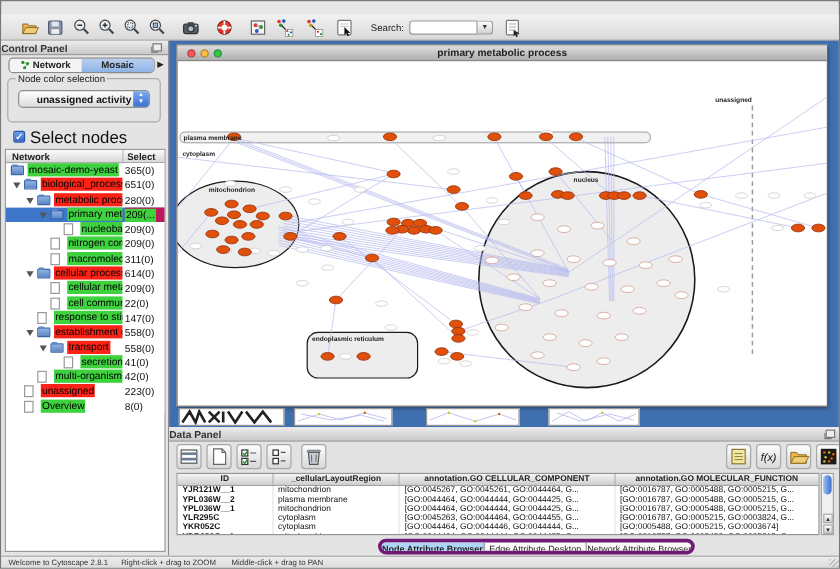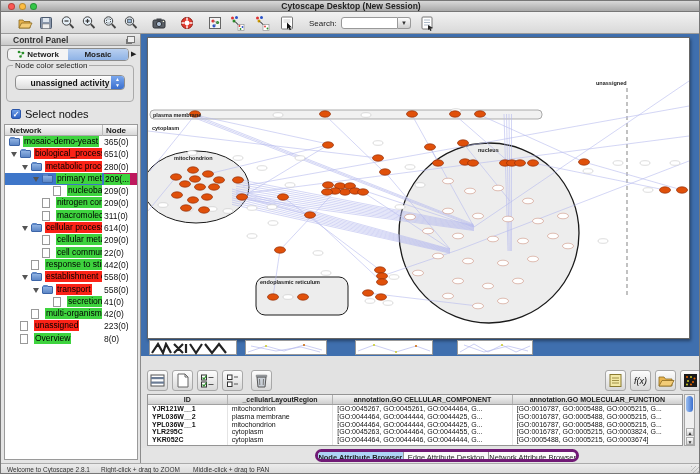--- a/index.html
+++ b/index.html
@@ -12,33 +12,33 @@
   .light{width:7px;height:7px;border-radius:50%;top:2px;border:1px solid rgba(0,0,0,.25);}
   
   #toolbar{left:0;top:11px;width:700px;height:22px;background:linear-gradient(#f2f2f2,#d9d9d9);border-bottom:1px solid #9a9a9a;}
   .tbtn{top:3px;width:16px;height:16px;}
   .tbtn svg{width:16px;height:16px;}
   #search-label{font-size:8px;color:#222;top:7px;}
   #search-input{top:5px;width:57px;height:12px;border:1px solid #999;border-radius:3px 0 0 3px;background:#fff;font-size:8px;padding:0 2px;}
   #search-drop{top:5px;width:13px;height:12px;border:1px solid #999;border-left:none;border-radius:0 3px 3px 0;background:linear-gradient(#fdfdfd,#cfcfcf);font-size:6px;text-align:center;line-height:11px;color:#333;}
   
   #cpanel{left:0;top:33px;width:140px;height:429px;background:#e4e4e4;border-right:1px solid #8c8c8c;}
-  .panel-head{height:12px;background:linear-gradient(#ececec,#c9c9c9);border-bottom:1px solid #9a9a9a;font-size:8.5px;font-weight:bold;color:#333;line-height:12px;padding-left:12px;}
+  .panel-head{height:12px;background:linear-gradient(#ececec,#c9c9c9);border-bottom:1px solid #9a9a9a;font-size:8.5px;font-weight:bold;color:#333;line-height:12px;padding-left:0;}
   .float-ico{width:8px;height:7px;border:1px solid #777;background:#eee;box-shadow:-2px 2px 0 -1px #777;}
   #cp-tabs{left:6px;top:14px;width:122px;height:13px;border:1px solid #8b8b8b;border-radius:4px;background:#f4f4f4;display:flex;overflow:hidden;}
   .cp-tab{flex:1;font-size:8px;font-weight:bold;color:#222;text-align:center;line-height:12px;}
   .cp-tab.active{background:linear-gradient(#b9d0f0,#8fb3e6);}
   #cp-tab-arrow{left:130px;top:16px;font-size:7px;color:#222;}
   #groupbox{left:5px;top:31px;width:128px;height:37px;border:1px solid #aaa;border-radius:4px;}
   #groupbox .legend{position:absolute;top:-5px;left:6px;background:#e4e4e4;font-size:8px;color:#222;padding:0 2px;}
   #combo{left:8px;top:9px;width:110px;height:15px;border:1px solid #8e8e8e;border-radius:4px;background:linear-gradient(#fff,#dcdcdc);font-size:8.5px;font-weight:bold;color:#111;line-height:14px;text-align:center;}
   #combo .stepper{position:absolute;right:0;top:0;width:13px;height:13px;border-radius:0 3px 3px 0;background:linear-gradient(#7aa8ef,#3b6fce);color:#fff;font-size:5px;line-height:6px;text-align:center;}
   #selrow{left:10px;top:74px;height:11px;display:flex;align-items:center;gap:4px;}
   #selcheck{width:10px;height:10px;border-radius:2px;background:linear-gradient(#6f9fe8,#2f62c4);border:1px solid #2a55a8;color:#fff;font-size:8px;line-height:10px;text-align:center;font-weight:bold;}
-  #selrow span{font-size:11px;color:#111;}
+  #selrow span{font-size:14px;color:#111;}
   #treepanel{left:3px;top:90px;width:134px;height:336px;background:#fff;border:1px solid #9a9a9a;overflow:hidden;}
   #treehead{height:11px;background:linear-gradient(#fbfbfb,#d8d8d8);border-bottom:1px solid #aaa;font-size:8px;font-weight:bold;color:#222;}
   #treehead .c1{position:absolute;left:5px;top:0;line-height:11px;}
   #treehead .c2{position:absolute;left:97px;top:0;line-height:11px;border-left:1px solid #bbb;padding-left:3px;}
   .trow{position:relative;height:12.3px;font-size:8.5px;white-space:nowrap;}
   .trow.sel{background:#3e76c9;}
   .chip{display:inline-block;padding:0 1px;color:#000;line-height:11px;}
   .chip.green{background:#3ed33e;}
   .chip.red{background:#fb2317;}
   .tnodes{position:absolute;left:99px;top:0;line-height:12px;font-size:8.5px;color:#111;background:#fff;width:35px;}
@@ -85,26 +85,20 @@
   .seg-tab.active{background:#aed4f6;font-weight:bold;}
   
   #statusbar{left:0;top:462px;width:700px;height:12px;background:linear-gradient(#ececec,#d8d8d8);border-top:1px solid #aaa;font-size:6.5px;color:#333;}
   #grip{right:1px;top:2px;width:9px;height:9px;background:repeating-linear-gradient(135deg,#bbb 0 1px,transparent 1px 3px);}
 </style>
 </head>
 <body>
 
 <div id="app">
 
-  <div id="titlebar" class="abs">
-    <div class="light abs" style="left:7px;background:#fc5753"></div>
-    <div class="light abs" style="left:18px;background:#fdbc40"></div>
-    <div class="light abs" style="left:29px;background:#33c748"></div>
-    <div class="title">Cytoscape Desktop (New Session)</div>
-  </div>
 
   <div id="toolbar" class="abs">
     <div class="tbtn abs" style="left:16px"><svg viewBox="0 0 16 16">
           <path d="M2 13 L2 5 L6 5 L7 6.5 L13 6.5 L13 13 Z" fill="#e9b44f" stroke="#8a6a20" stroke-width=".8"></path>
           <path d="M2 13 L4.5 8 L15 8 L12.5 13 Z" fill="#f3cc77" stroke="#8a6a20" stroke-width=".8"></path>
         </svg></div>
     <div class="tbtn abs" style="left:37px"><svg viewBox="0 0 16 16">
           <rect x="2.5" y="2.5" width="11" height="11" rx="1" fill="#8a97ab" stroke="#4c5a6e"></rect>
           <rect x="5" y="3" width="6" height="4" fill="#dfe6ee"></rect>
           <rect x="4.5" y="9" width="7" height="4.5" fill="#eee" stroke="#777" stroke-width=".5"></rect>
@@ -212,21 +206,21 @@
         <div class="stepper">▲<br>▼</div>
       </div>
     </div>
     <div id="selrow" class="abs">
       <div id="selcheck">✓</div>
       <span>Select nodes</span>
     </div>
     <div id="treepanel" class="abs">
       <div id="treehead">
         <span class="c1">Network</span>
-        <span class="c2">Node</span>
+        <span class="c2">Select</span>
       </div>
       <div id="treerows">
           <div class="trow">
             <div class="fold" style="left: 4px;"></div>
             <span class="chip green" style="position: absolute; left: 18px; max-width: 79px; overflow: hidden; display: inline-block;">mosaic-demo-yeast</span>
             <span class="tnodes">365(0)</span>
           </div>
           <div class="trow">
             <div class="expander" style="left: 6px;"></div>
             <div class="fold" style="left: 15px;"></div>
@@ -272,21 +266,21 @@
             <span class="tnodes">209(0)</span>
           </div>
           <div class="trow">
             <div class="file" style="left: 37px;"></div>
             <span class="chip green" style="position: absolute; left: 51px; max-width: 46px; overflow: hidden; display: inline-block;">cell communicat</span>
             <span class="tnodes">22(0)</span>
           </div>
           <div class="trow">
             <div class="file" style="left: 26px;"></div>
             <span class="chip green" style="position: absolute; left: 40px; max-width: 57px; overflow: hidden; display: inline-block;">response to stimulu</span>
-            <span class="tnodes">442(0)</span>
+            <span class="tnodes">147(0)</span>
           </div>
           <div class="trow">
             <div class="expander" style="left: 17px;"></div>
             <div class="fold" style="left: 26px;"></div>
             <span class="chip red" style="position: absolute; left: 40px; max-width: 57px; overflow: hidden; display: inline-block;">establishment of lo</span>
             <span class="tnodes">558(0)</span>
           </div>
           <div class="trow">
             <div class="expander" style="left: 28px;"></div>
             <div class="fold" style="left: 37px;"></div>
@@ -312,20 +306,26 @@
             <div class="file" style="left: 15px;"></div>
             <span class="chip green" style="position: absolute; left: 29px; max-width: 68px; overflow: hidden; display: inline-block;">Overview</span>
             <span class="tnodes">8(0)</span>
           </div>
         </div>
     </div>
   </div>
 
   <div id="canvas-area" class="abs">
     <div id="netwin" class="abs">
+      <div id="netwin-title">
+        <div class="wlight abs" style="left:8px;background:#fc5753"></div>
+        <div class="wlight abs" style="left:19px;background:#fdbc40"></div>
+        <div class="wlight abs" style="left:30px;background:#33c748"></div>
+        <div class="title">primary metabolic process</div>
+      </div>
       <svg id="netsvg" width="541" height="288" viewBox="0 0 541 288">
           <rect x="2" y="59" width="392" height="9" rx="4" fill="#f1f1f1" stroke="#8a8a8a" stroke-width="0.7"></rect>
           <ellipse cx="48" cy="136" rx="53" ry="36" class="region" stroke-width="1"></ellipse>
           <circle cx="341" cy="182" r="90" class="region" stroke-width="1.3"></circle>
           <rect x="108" y="226" width="92" height="38" rx="9" class="region" stroke-width="1"></rect>
           <line x1="479" y1="37" x2="479" y2="244" stroke="#999" stroke-width="1.2" stroke-dasharray="4 3"></line>
           <line x1="47" y1="64" x2="180" y2="93" class="edge"></line>
           <line x1="177" y1="64" x2="235" y2="120" class="edge"></line>
           <line x1="264" y1="64" x2="290" y2="111" class="edge"></line>
           <line x1="307" y1="64" x2="362" y2="112" class="edge"></line>
@@ -513,20 +513,24 @@
           <circle cx="40" cy="10" r="1" fill="#cc2"></circle>
           <circle cx="60" cy="4" r="1" fill="#c60"></circle>
         </svg></div>
     <div class="bgwin abs" style="left:316px;width:76px"><svg width="74" height="13" viewBox="0 0 74 13">
           <path d="M2 10 L16 2 L30 10 L44 3 L58 10 L72 4 M6 3 L26 10 L50 4 L70 9" stroke="#b6baee" stroke-width=".7" fill="none"></path>
           <circle cx="44" cy="3" r="1" fill="#cc2"></circle>
         </svg></div>
   </div>
 
   <div id="dpanel" class="abs">
+    <div class="panel-head">
+      <span>Data Panel</span>
+      <div class="float-ico abs" style="right:5px;top:2px"></div>
+    </div>
     <div id="dp-toolbar" class="abs" style="left:6px;top:14px;width:548px;height:22px">
       <div class="dbtn abs" style="left:0"><svg viewBox="0 0 19 19">
             <rect x="3" y="4" width="13" height="11" fill="#fff" stroke="#555"></rect>
             <rect x="3" y="6" width="13" height="2.2" fill="#6b7c95"></rect>
             <rect x="3" y="10.5" width="13" height="2.2" fill="#6b7c95"></rect>
           </svg></div>
       <div class="dbtn abs" style="left:25px"><svg viewBox="0 0 19 19">
             <path d="M5 3 L12 3 L15 6 L15 16 L5 16 Z" fill="#fff" stroke="#666"></path>
             <path d="M12 3 L12 6 L15 6" fill="none" stroke="#666"></path>
           </svg></div>

